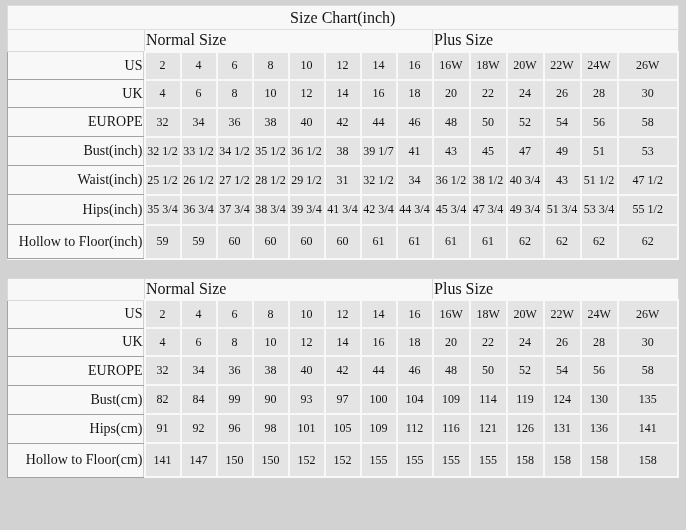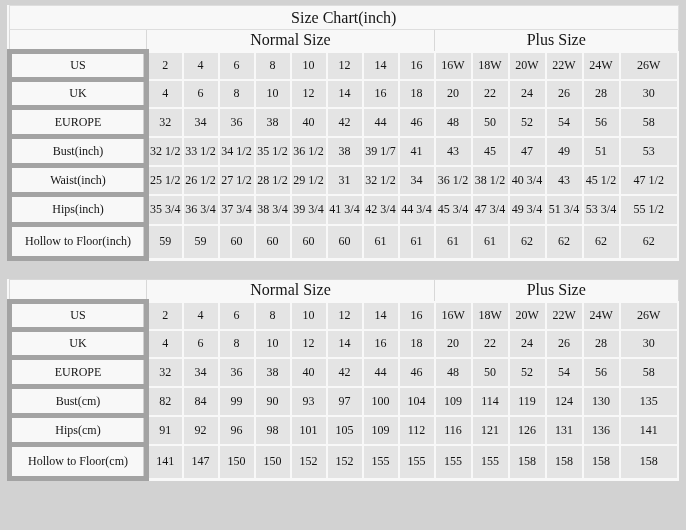--- a/index.html
+++ b/index.html
@@ -28,27 +28,27 @@
   col.c-label{width:137px;}
   col.c-n{width:36px;}
   col.c-p{width:37px;}
   col.c-last{width:auto;}
   th{font-weight:normal;}
   .title-cell{
     height:24px;font-size:16px;text-align:center;vertical-align:middle;
     background:var(--panel);border:1px solid #dedede;
   }
   .corner-cell,.group-cell{
-    height:22px;font-size:16px;text-align:center;vertical-align:middle;
+    height:22px;font-size:16px;text-align:left;vertical-align:middle;
     background:var(--panel);border:1px solid #d8d8d8;
   }
   .row-label{
     background:var(--panel);
-    font-size:12px;text-align:center;vertical-align:middle;
-    border:5px solid #a3a3a3;
+    font-size:14px;text-align:right;vertical-align:middle;
+    border:1px solid #a3a3a3;
     box-shadow:inset -1px 0 0 #cfcfcf;
     white-space:nowrap;
   }
   td.data-cell{
     background:var(--cell);
     border:2px solid var(--panel);
     font-size:12px;text-align:center;vertical-align:middle;
     white-space:nowrap;overflow:hidden;
   }
   tbody tr{height:28px;}
@@ -167,21 +167,21 @@
             <td class="data-cell">27 1/2</td>
             <td class="data-cell">28 1/2</td>
             <td class="data-cell">29 1/2</td>
             <td class="data-cell">31</td>
             <td class="data-cell">32 1/2</td>
             <td class="data-cell">34</td>
             <td class="data-cell">36 1/2</td>
             <td class="data-cell">38 1/2</td>
             <td class="data-cell">40 3/4</td>
             <td class="data-cell">43</td>
-            <td class="data-cell">45 1/2</td>
+            <td class="data-cell">51 1/2</td>
             <td class="data-cell">47 1/2</td>
           </tr>
           <tr>
             <th class="row-label">Hips(inch)</th>
             <td class="data-cell">35 3/4</td>
             <td class="data-cell">36 3/4</td>
             <td class="data-cell">37 3/4</td>
             <td class="data-cell">38 3/4</td>
             <td class="data-cell">39 3/4</td>
             <td class="data-cell">41 3/4</td>

